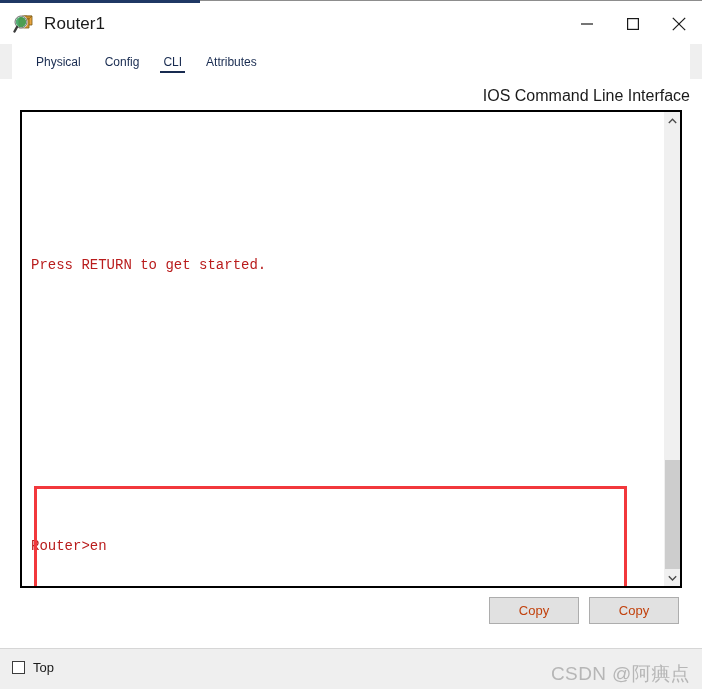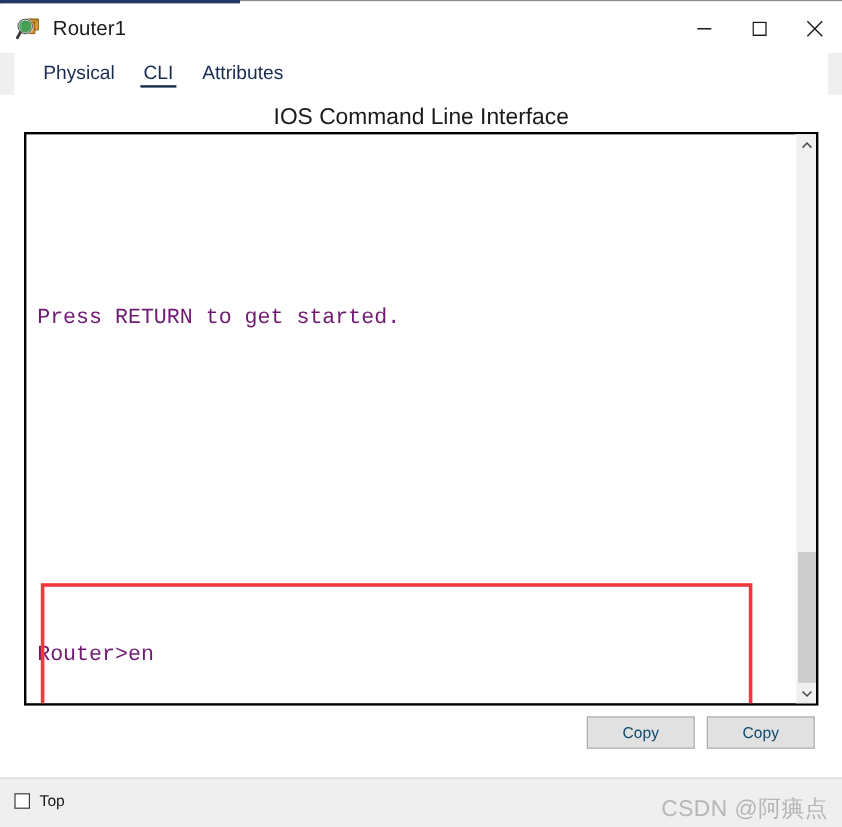--- a/index.html
+++ b/index.html
@@ -104,21 +104,21 @@
     display: flex;
     align-items: center;
     box-sizing: border-box;
   }
   .tab {
     position: relative;
     height: 35px;
     display: flex;
     align-items: center;
     padding: 0 12px;
-    font-size: 16px;
+    font-size: 12px;
     color: #182b50;
     cursor: default;
     white-space: nowrap;
   }
   .tab:first-child { margin-left: 12px; }
   .tab .tab-underline {
     position: absolute;
     left: 9px; right: 9px;
     bottom: 6px;
     height: 2px;
@@ -133,45 +133,45 @@
     left: 12px; top: 79px;
     width: 678px;
     height: 569px;
     background: #ffffff;
     box-sizing: border-box;
   }
   #cli-heading {
     position: absolute;
     left: 0; top: 8px;
     width: 678px;
-    text-align: center;
-    font-size: 19px;
+    text-align: right;
+    font-size: 16px;
     color: #1a1a1a;
   }
 
   
   #terminal-wrap {
     position: absolute;
     left: 8px;
     top: 31px;
     width: 662px;
     height: 478px;
     border: 2px solid #000000;
     background: #ffffff;
     box-sizing: border-box;
     display: flex;
   }
   #terminal-text {
     position: relative;
     flex: 1 1 auto;
     overflow: hidden;
     font-family: "Liberation Mono", "DejaVu Sans Mono", monospace;
-    font-size: 18px;
+    font-size: 14px;
     line-height: 16.2px;
-    color: #701a75;
+    color: #b91c1c;
     padding: 8px 0 0 9px;
     box-sizing: border-box;
     white-space: pre;
     cursor: text;
   }
   #term-blank-top { height: 72px; }
   .term-line { white-space: pre; min-height: 16.2px; }
   #term-gap { height: 200px; }
 
   
@@ -233,21 +233,21 @@
     top: 518px;
     width: 678px;
     height: 30px;
   }
   .gbtn {
     position: absolute;
     height: 27px;
     border: 1px solid #adadad;
     background: #e1e1e1;
     font-size: 13px;
-    color: #0c4a6e;
+    color: #c2410c;
     font-family: "Liberation Sans", sans-serif;
     display: flex;
     align-items: center;
     justify-content: center;
     box-sizing: border-box;
     cursor: default;
   }
   #copy-button  { left: 477px; width: 90px; }
   #paste-button { left: 577px; width: 90px; }
 
@@ -332,20 +332,24 @@
       </div>
     </div>
   </div>
 
   <div id="tabstrip-bg"></div>
   <div id="tabstrip">
     <div class="tab">
       <span>Physical</span>
 
     </div>
+    <div class="tab">
+      <span>Config</span>
+
+    </div>
     <div class="tab selected">
       <span>CLI</span>
       <span class="tab-underline"></span>
     </div>
     <div class="tab">
       <span>Attributes</span>
 
     </div>
   </div>
 

